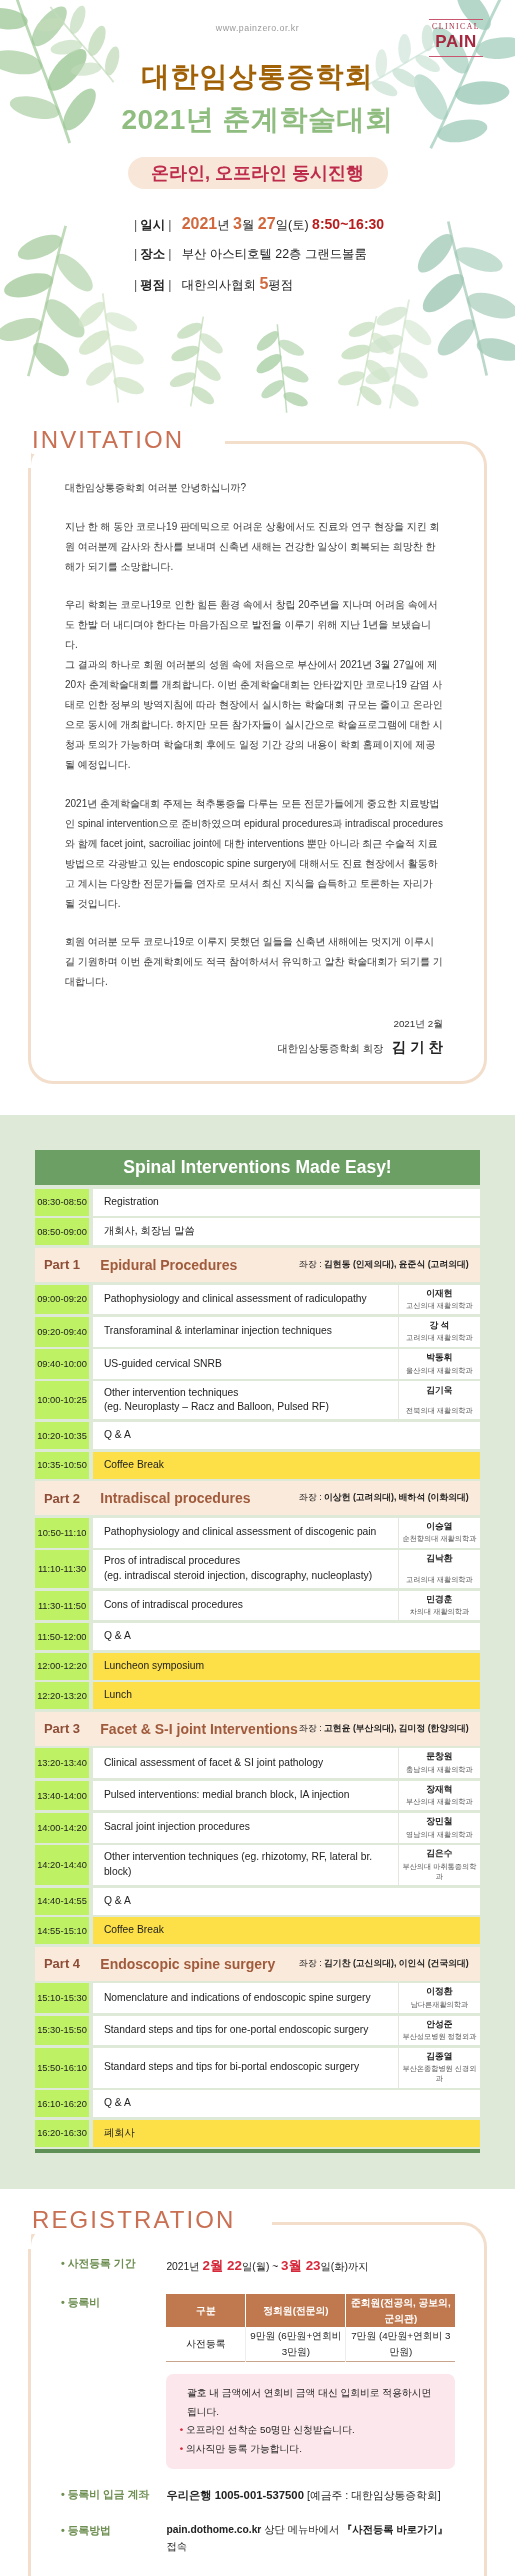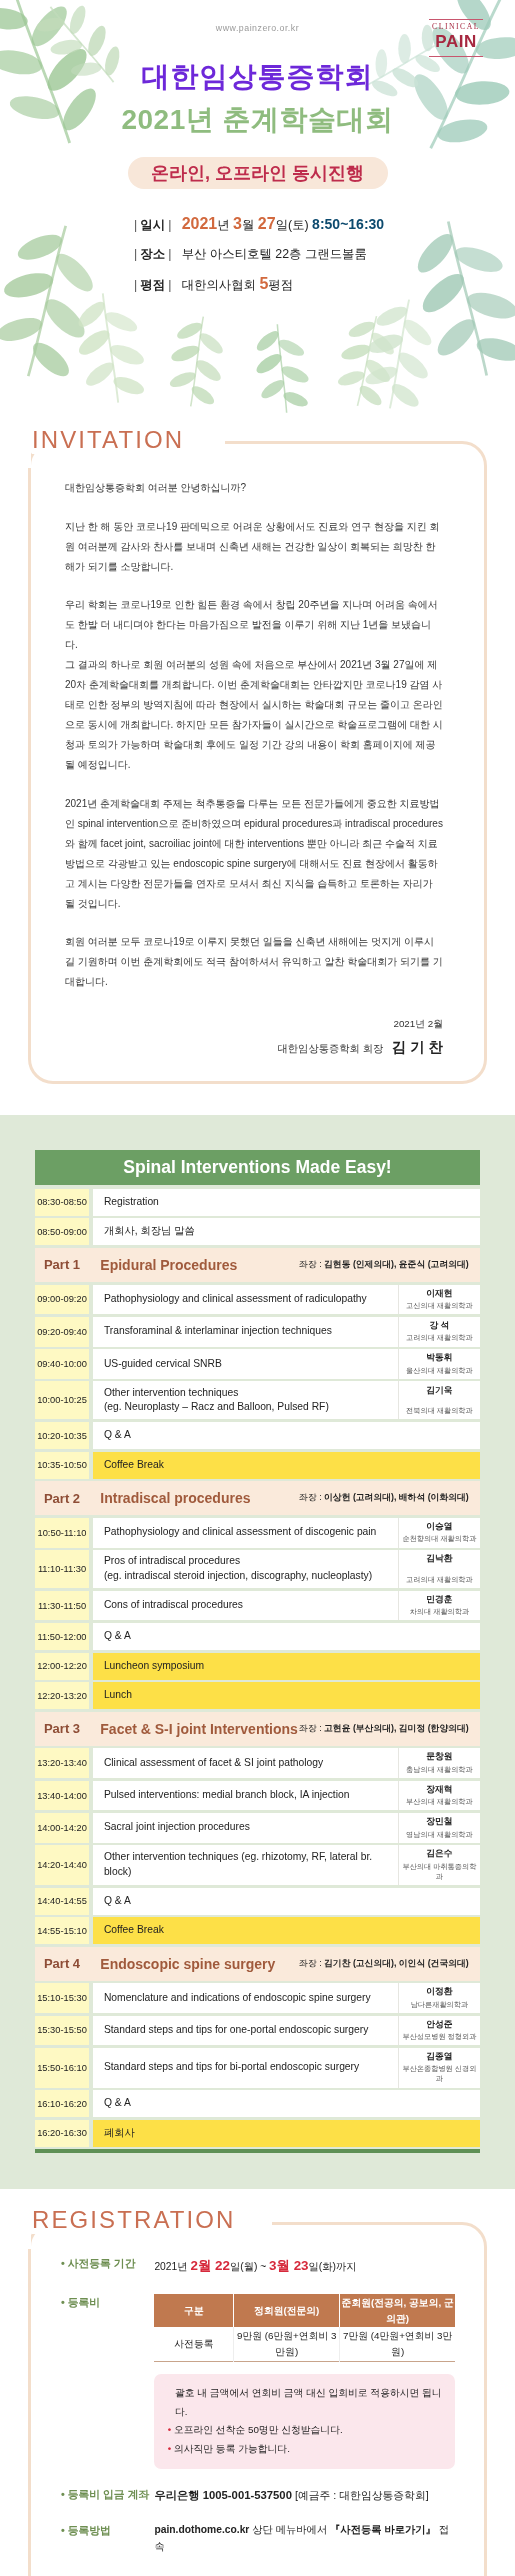--- a/index.html
+++ b/index.html
@@ -9,29 +9,29 @@
   
   .leaf{position:absolute;z-index:0;pointer-events:none;}
   .header-wrap{position:relative;height:412px;z-index:0;}
   .hdr-content{position:relative;z-index:2;}
 
   
   .h-url{padding-top:23px;text-align:center;font-size:8.8px;color:#9a9a9a;letter-spacing:0.5px;}
   .h-logo{position:absolute;top:18.5px;right:32px;width:54px;text-align:center;border-top:1px solid #c8566e;border-bottom:1px solid #c8566e;padding:2.6px 0 3.6px;z-index:3;}
   .h-logo .l1{font-family:"Liberation Serif",serif;font-size:7.7px;letter-spacing:1.5px;color:#a62840;}
   .h-logo .l2{font-size:17px;font-weight:800;color:#a62840;letter-spacing:0.5px;margin-top:1px;}
-  .h-title1{margin-top:25px;text-align:center;font-size:28px;font-weight:800;color:#6d28d9;letter-spacing:1px;}
+  .h-title1{margin-top:25px;text-align:center;font-size:28px;font-weight:800;color:#a16207;letter-spacing:1px;}
   .h-title2{margin-top:5.2px;text-align:center;font-size:28px;font-weight:800;color:#8fbc7f;letter-spacing:0.5px;}
   .h-pill{margin:17.5px auto 0;width:260px;height:32px;border-radius:16.5px;background:#f8e7d9;text-align:center;line-height:32px;font-size:18px;font-weight:800;color:#be2c4c;}
   .h-info{margin:26px auto 0;width:fit-content;font-size:12.4px;color:#222;}
   .h-info .iline{margin-bottom:12.4px;display:flex;align-items:baseline;}
   .h-info .ilabel{font-weight:600;margin-right:7.2px;white-space:nowrap;}
   .h-info .bar{color:#555;font-weight:400;padding:0 3.1px;}
   .num{color:#d2693e;font-weight:800;font-size:16px;}
-  .time{color:#0c4a6e;font-weight:800;font-size:14px;}
+  .time{color:#b91c1c;font-weight:800;font-size:14px;}
 
   
   .section{position:relative;padding:0 28px;z-index:2;}
   .frame{position:relative;border:3.6px solid #f3decb;border-radius:25px;}
   .mask{position:absolute;background:#fff;}
   .mask-top{top:-3.6px;left:-3.6px;height:3.6px;}
   .mask-left{left:-3.6px;top:0;width:3.6px;height:24px;}
   .sec-title{position:absolute;top:-18.5px;left:1px;font-size:24px;font-weight:500;letter-spacing:2.1px;color:#c96f52;background:#fff;padding-right:15.5px;z-index:2;}
   .inv-frame{margin-top:29px;padding:34px 41px 24px 34px;}
   .inv-frame .mask-top{width:198px;}
@@ -43,37 +43,37 @@
   .inv-p.cont{margin-top:-18.5px;}
   .inv-sign{text-align:right;margin-top:26px;}
   .inv-sign .d{font-size:9.8px;color:#333;margin-bottom:7.2px;}
   .inv-sign .o{font-size:10.3px;color:#333;display:inline;}
   .inv-sign .n{font-size:14.4px;font-weight:700;color:#222;margin-left:6.2px;display:inline;}
 
   
   .program{margin-top:31px;background:#dfe9d8;padding:35px 35px 36px;position:relative;z-index:2;}
   .prog-head{background:#6c9f64;height:35px;line-height:35px;text-align:center;color:#fff;font-size:17.5px;font-weight:800;margin-bottom:3.6px;}
   .prow{display:flex;margin-bottom:2.6px;min-height:27px;}
-  .c-left{width:54px;background:#fef9c3;margin-right:3.6px;display:flex;align-items:center;justify-content:center;font-size:9.3px;color:#222;flex:none;text-align:center;}
+  .c-left{width:54px;background:#bef264;margin-right:3.6px;display:flex;align-items:center;justify-content:center;font-size:9.3px;color:#222;flex:none;text-align:center;}
   .c-main{flex:1;background:#fff;display:flex;flex-direction:column;justify-content:center;padding:4.1px 11.3px;}
   .p-title{font-size:10.3px;color:#222;white-space:pre-line;line-height:1.45;}
   .c-right{width:77px;flex:none;background:#fff;border-left:0.5px solid #e6e6e1;display:flex;flex-direction:column;justify-content:space-between;text-align:center;padding:3.1px 2.1px;}
   .sp-name{font-size:8.8px;font-weight:700;color:#222;}
   .sp-affil{font-size:7.2px;color:#555;margin-top:1.5px;}
   .prow.break .c-main{background:#fde047;}
   .prow.part{background:#faeadb;min-height:34px;}
   .prow.part .c-left{background:transparent;font-size:13px;font-weight:800;color:#8e4d36;margin-right:0;}
   .prow.part .c-main{background:transparent;flex-direction:row;align-items:center;justify-content:space-between;}
   .prow.part .p-title{font-size:14px;font-weight:800;color:#a05a3c;}
   .p-chair{font-size:8.8px;color:#222;white-space:nowrap;}
   .p-chair .chair-names{font-weight:700;}
   .prog-foot{height:3.6px;background:#5e9055;margin-top:1.5px;}
 
   
-  .reg-row{display:flex;margin-bottom:17.5px;}
+  .reg-row{display:flex;margin-bottom:17.5px;gap:12px;}
   .reg-label{width:109px;flex:none;padding-left:15.5px;box-sizing:border-box;font-size:10.8px;font-weight:700;color:#6e8f52;line-height:1.5;white-space:pre-line;}
   .reg-label::before{content:"• ";}
   .reg-body{flex:1;padding-right:14.4px;font-size:10.3px;color:#222;line-height:1.6;}
   .red-lg{color:#d6293b;font-weight:800;font-size:13.4px;}
   .b{font-weight:700;}
   .fee-table{width:100%;border-collapse:collapse;border-bottom:1px solid #c8a48b;}
   .fee-table th{background:#c0794f;color:#fff;font-size:9.8px;font-weight:700;height:24px;border-left:1px solid #fff;}
   .fee-table th:first-child{border-left:none;width:77px;}
   .fee-table td{background:#fff;text-align:center;font-size:9.8px;height:26px;border-left:0.5px solid #eee;}
   .fee-table td:first-child{border-left:none;}

